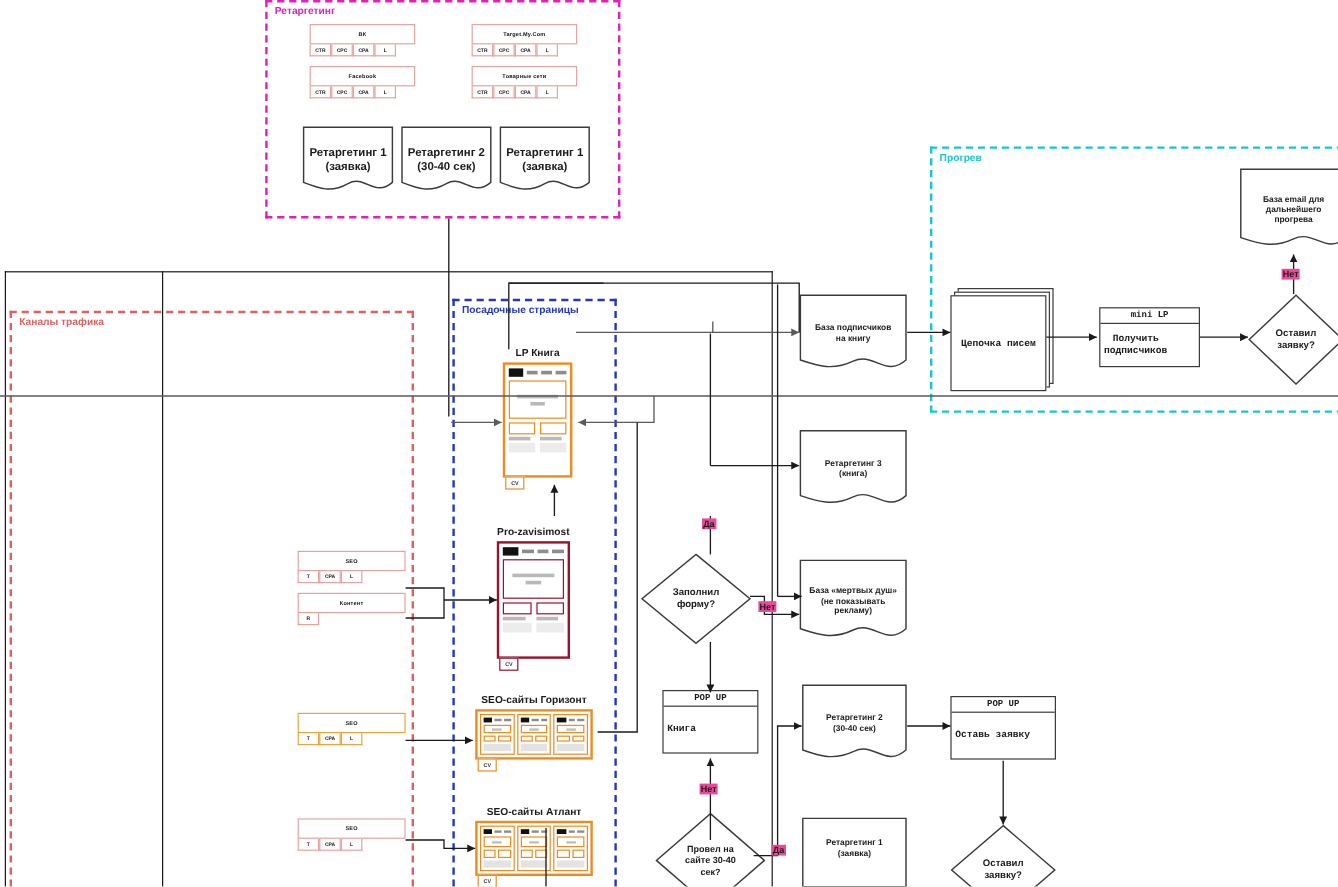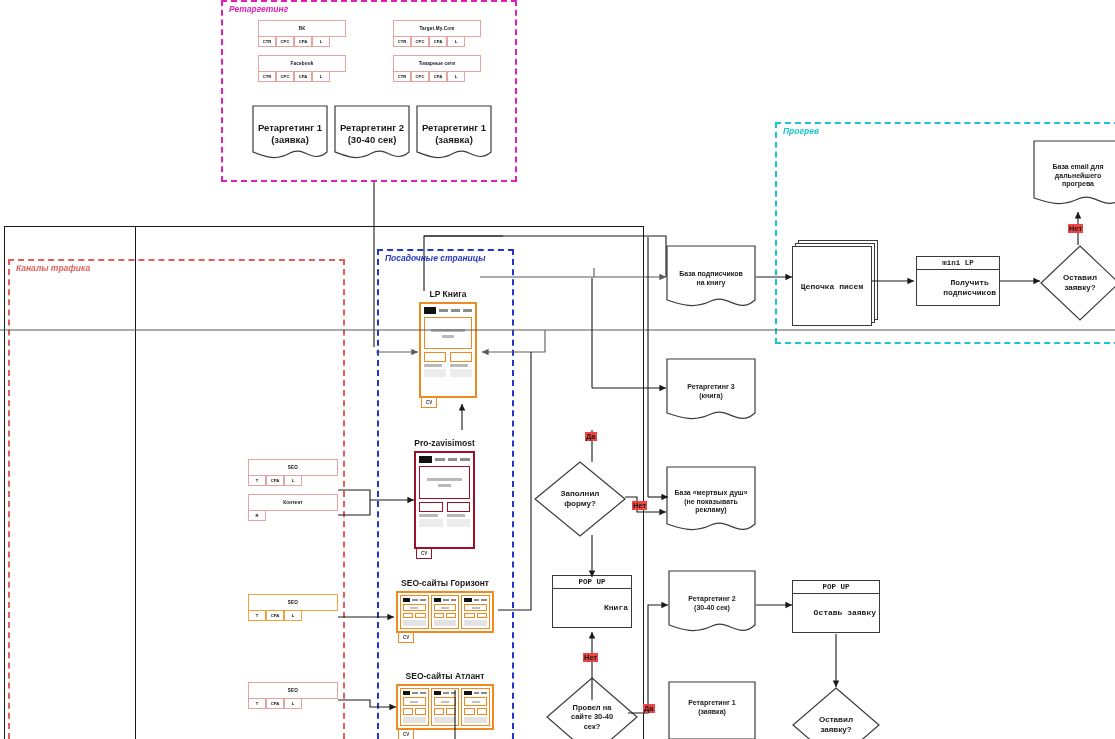--- a/index.html
+++ b/index.html
@@ -14,21 +14,20 @@
     height: 739px;
     background: #ffffff;
     overflow: hidden;
   }
 
   
   .group {
     position: absolute;
     border: 2px dashed #cc2fa8;
     background: transparent;
-    font-style: italic;
   }
   .group.magenta { border-color: #e020b8; }
   .group.red     { border-color: #e2605c; }
   .group.blue    { border-color: #2236c9; }
   .group.teal    { border-color: #17c6cf; }
   .group-label {
     position: absolute;
     top: 2px; left: 6px;
     font-size: 8.5px;
     font-weight: bold;
@@ -84,21 +83,21 @@
 
   
   .hbox { position: absolute; border: 1.2px solid #3b3b3b; background:#fff;font-family:Liberation Mono, monospace; }
   .hbox .hb-head {
     border-bottom: 1.2px solid #3b3b3b;
     height: 13px;
     display: flex; align-items: center; justify-content: center;
     font-size: 7.5px; font-weight: bold; color: #1a1a1a;
   }
   .hbox .hb-body {
-    display: flex; align-items: center; justify-content: flex-end;
+    display: flex; align-items: center; justify-content: flex-start;
     text-align: center;
     font-size: 8px; font-weight: bold; color: #1a1a1a;
     line-height: 1.25;
     height: calc(100% - 13px);
     padding: 0 3px;
   }
 
   
   .dia { position: absolute; }
   .dia svg { position: absolute; inset:0; }
@@ -192,21 +191,21 @@
     position: absolute; left: 2px; bottom: -10px;
     border: 1px solid #f08a1e;
     font-size: 4.5px; font-weight: bold; color: #333;
     padding: 0 4px; line-height: 9px; background: #fff;
   }
 
   
   .conn-label {
     position: absolute;
     font-size: 7.5px; font-weight: bold; color: #1a1a1a;
-    background: #ef4444; padding: 0 1px;
+    background: #ec4899; padding: 0 1px;
     white-space: nowrap; z-index: 5;
   }
 
   
   #wires { position: absolute; inset: 0; width: 1115px; height: 739px; pointer-events: none; z-index: 1; }
 </style>
 </head>
 <body>
 
 <div id="canvas">

